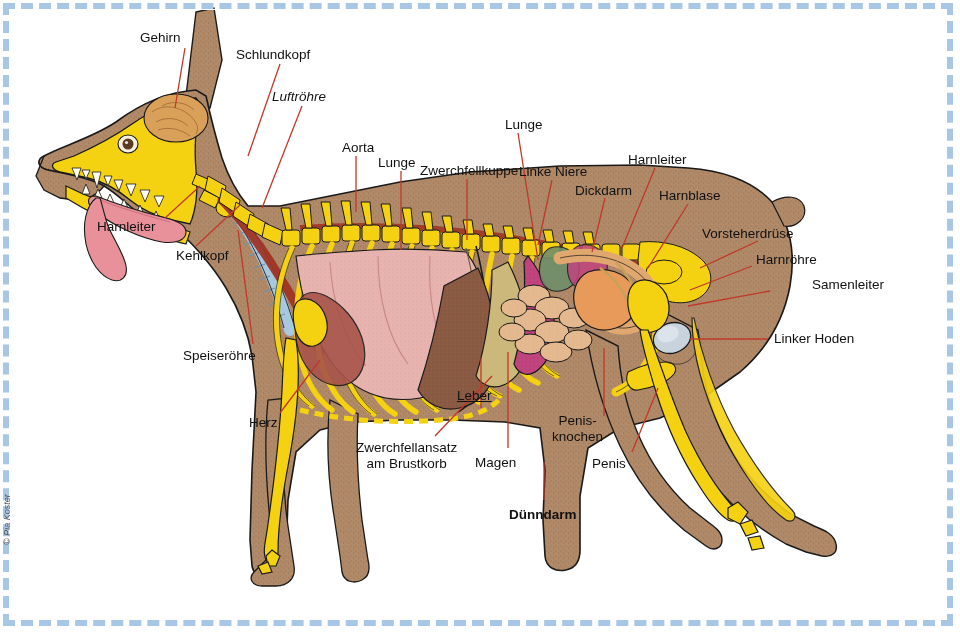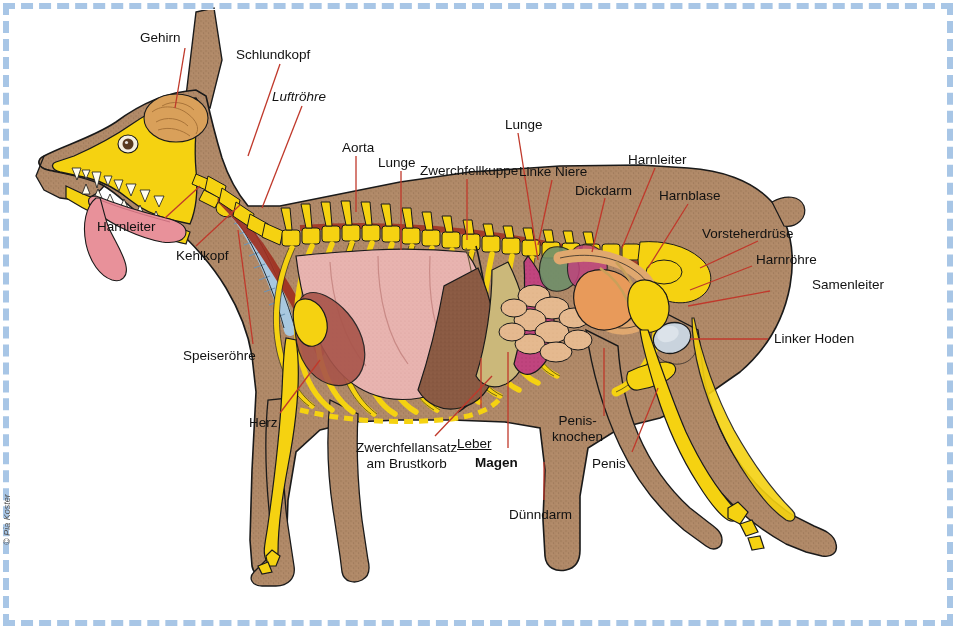--- a/index.html
+++ b/index.html
@@ -455,26 +455,26 @@
       <div class="lbl" style="left: 519px; top: 164px;">Linke Niere</div>
       <div class="lbl" style="left: 575px; top: 183px;">Dickdarm</div>
       <div class="lbl" style="left: 628px; top: 152px;">Harnleiter</div>
       <div class="lbl" style="left: 659px; top: 188px;">Harnblase</div>
       <div class="lbl" style="left: 702px; top: 226px;">Vorsteherdrüse</div>
       <div class="lbl" style="left: 756px; top: 252px;">Harnröhre</div>
       <div class="lbl" style="left: 775px; top: 277px; margin-left: 37px;">Samenleiter</div>
       <div class="lbl" style="left: 774px; top: 331px;">Linker Hoden</div>
       <div class="lbl" style="left: 356px; top: 440px;">Zwerchfellansatz
 am Brustkorb</div>
-      <div class="lbl" style="left: 457px; top: 436px; text-decoration: underline;">Leber</div>
-      <div class="lbl" style="left: 475px; top: 455px; font-weight: bold;">Magen</div>
+      <div class="lbl" style="left: 457px; top: 388px; text-decoration: underline;">Leber</div>
+      <div class="lbl" style="left: 475px; top: 455px;">Magen</div>
       <div class="lbl" style="left: 552px; top: 413px;">Penis-
 knochen</div>
       <div class="lbl" style="left: 592px; top: 456px;">Penis</div>
-      <div class="lbl" style="left: 509px; top: 507px;">Dünndarm</div>
+      <div class="lbl" style="left: 509px; top: 507px; font-weight: bold;">Dünndarm</div>
     </div>
 
   <div id="frame"></div>
   <div id="frame-inner"></div>
 
   <div id="copyright">© Pia Koster</div>
 
 </div>
 
 </body></html>

